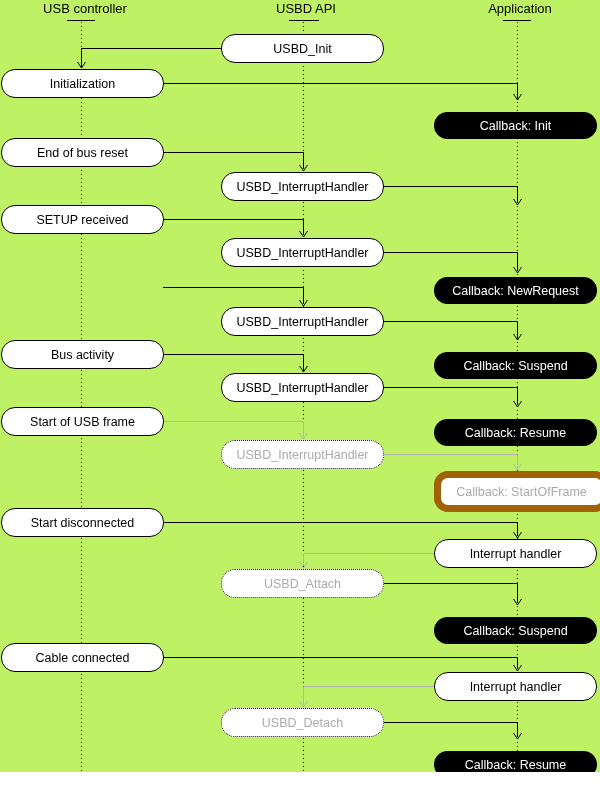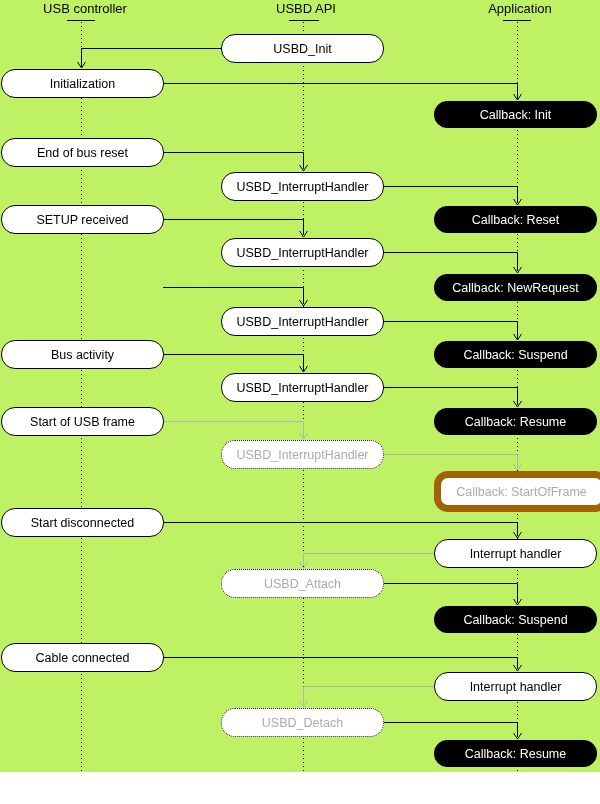--- a/index.html
+++ b/index.html
@@ -17,21 +17,21 @@
     position:absolute;width:161px;height:27px;border-radius:14px;
     background:#fff;border:1px solid #000;color:#000;
     display:flex;align-items:center;justify-content:center;
     font-size:12.5px;white-space:nowrap;overflow:hidden;z-index:1;
     box-sizing:content-box;
   }
   .col-left{left:1px;text-align:right;}
   .col-mid{left:221px;}
   .col-right{left:434px;}
   .pill.black{
-    background:#000;border:1px solid #000;color:#fff;height:25px;border-radius:13px;
+    background:#000;border:1px solid #000;color:#fff;height:25px;border-radius:13px;margin-top:11px;
   }
   .pill.ghost-dotted{
     border:1px dotted #1a1a1a;color:#ababab;background:#fff;
   }
   .pill.ghost-solid{
     border:7px solid #a16207;color:#ababab;background:#fff;
   }
 </style>
 </head>
 <body>
@@ -106,22 +106,21 @@
 
   <div class="pill col-left" style="top:69px">Initialization</div>
   <div class="pill col-left" style="top:138px">End of bus reset</div>
   <div class="pill col-left" style="top:205px">SETUP received</div>
   <div class="pill col-left" style="top:340px">Bus activity</div>
   <div class="pill col-left" style="top:407px">Start of USB frame</div>
   <div class="pill col-left" style="top:508px">Start disconnected</div>
   <div class="pill col-left" style="top:643px">Cable connected</div>
 
   <div class="pill col-right black" style="top:101px">Callback: Init</div>
-  <div class="pill col-right black" style="top:206px">Callback: Reset</div>
-  <div class="pill col-right black" style="top:274px">Callback: NewRequest</div>
+  <div class="pill col-right black" style="top:266px">Callback: NewRequest</div>
   <div class="pill col-right black" style="top:341px">Callback: Suspend</div>
   <div class="pill col-right black" style="top:408px">Callback: Resume</div>
   <div class="pill col-right ghost-solid" style="top:471px">Callback: StartOfFrame</div>
   <div class="pill col-right" style="top:539px">Interrupt handler</div>
   <div class="pill col-right black" style="top:606px">Callback: Suspend</div>
   <div class="pill col-right" style="top:672px">Interrupt handler</div>
   <div class="pill col-right black" style="top:740px">Callback: Resume</div>
 
 </div>
 

